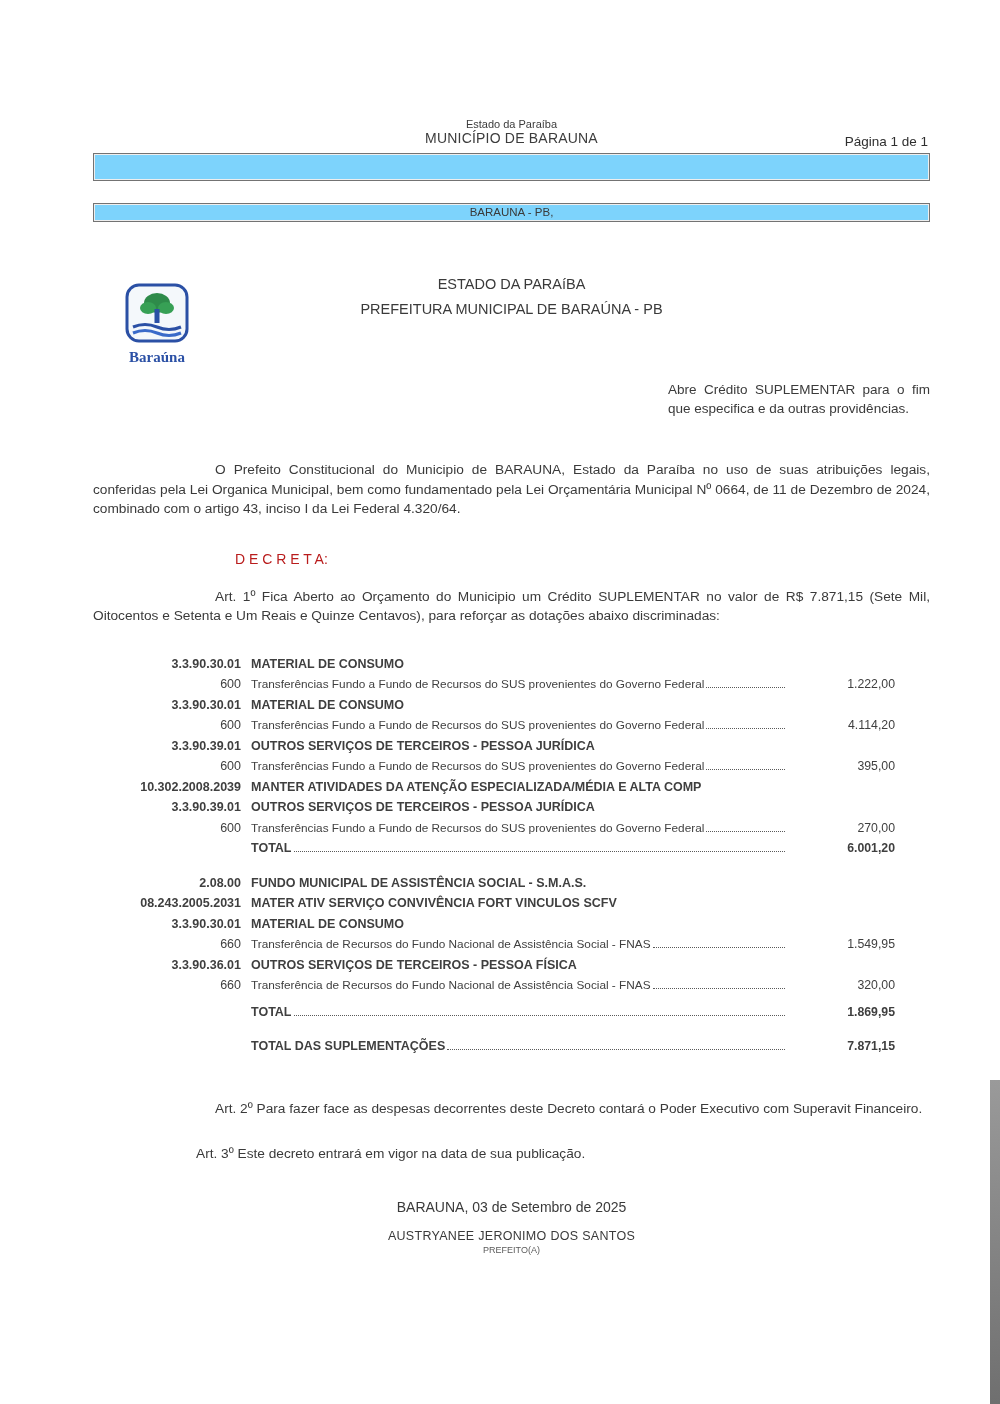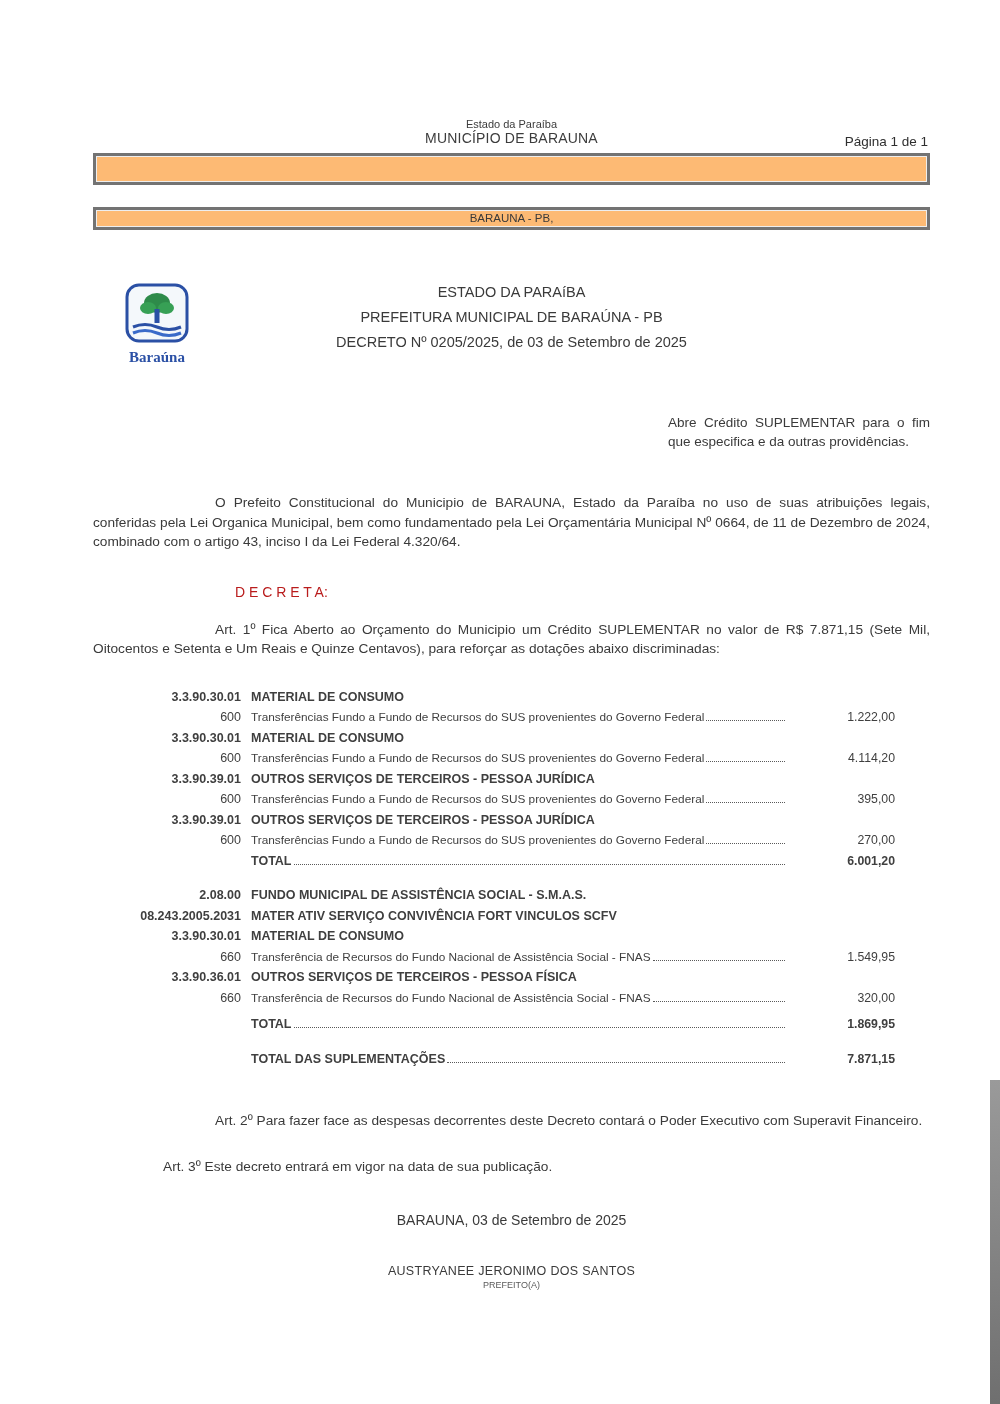--- a/index.html
+++ b/index.html
@@ -10,21 +10,21 @@
   }
   .page{position:absolute;left:93px;top:0;width:837px;}
 
   
   .top-header{position:relative;margin-top:118px;text-align:center;color:#3c3c3c;}
   .top-header .l1{font-size:11px;}
   .top-header .l2{font-size:14px;letter-spacing:.2px;}
   .page-number{position:absolute;right:2px;top:16px;font-size:13.5px;color:#2f2f2f;}
 
   
-  .gray-box{background:#fdba74;border:3px solid #737373;box-shadow:inset 0 0 0 1px #eee;}
+  .gray-box{background:#7dd3fc;border:1px solid #737373;box-shadow:inset 0 0 0 1px #eee;}
   .box1{margin-top:7px;height:26px;}
   .box2{margin-top:22px;height:17px;text-align:center;font-size:11.5px;color:#3a3a3a;line-height:17px;}
 
   
   .letterhead{margin-top:50px;text-align:center;color:#3a3a3a;font-size:14.5px;line-height:25px;}
 
   
   .logo{position:absolute;left:28px;top:283px;width:72px;text-align:center;}
   .logo-caption{margin-top:2px;font-family:"Liberation Serif", serif;font-weight:bold;font-size:15px;color:#2b50a5;}
 
@@ -41,23 +41,23 @@
   .trow .tcode{flex:0 0 148px;text-align:right;padding-right:10px;white-space:nowrap;}
   .trow .tdesc{white-space:nowrap;}
   .trow.source{font-weight:500;}
   .trow.source .tdesc{font-size:11.8px;}
   .trow .leader{flex:1;border-bottom:1.6px dotted #5a5a5a;margin:0 10px 4px 2px;min-width:20px;}
   .trow .tval{flex:0 0 100px;text-align:right;font-size:12.3px;white-space:nowrap;}
   .trow.gap-sm{margin-top:6px;}
   .trow.gap-md{margin-top:14px;}
 
   .art2{}
-  .art3{margin-top:28px;margin-left:70px;font-size:13.7px;color:#3a3a3a;}
+  .art3{margin-top:28px;margin-left:103px;font-size:13.7px;color:#3a3a3a;}
   .date-line{margin-top:38px;text-align:center;font-size:14px;color:#3a3a3a;}
-  .signature{margin-top:36px;text-align:center;}
+  .signature{margin-top:14px;text-align:center;}
   .sig-name{font-size:12.5px;letter-spacing:.3px;color:#3a3a3a;}
   .sig-role{font-size:9px;color:#5a5a5a;margin-top:2px;}
 
   
   .edge-strip{position:absolute;right:0;top:1080px;width:10px;height:324px;
     background:linear-gradient(to bottom,#9a9a9a,#6f6f6f);}
 </style>
 </head>
 <body>
 
@@ -81,21 +81,20 @@
       <rect x="29.5" y="26" width="5" height="14" fill="#2b50a5"></rect>
       <path d="M8 44 Q 20 39, 32 44 T 56 44" fill="none" stroke="#2b50a5" stroke-width="3"></path>
       <path d="M8 50 Q 20 45, 32 50 T 56 50" fill="none" stroke="#3a6bc9" stroke-width="3"></path>
     </svg>
     <div class="logo-caption">Baraúna</div>
   </div>
 
   <div class="letterhead">
     <div>ESTADO  DA PARAíBA</div>
     <div>PREFEITURA MUNICIPAL DE BARAÚNA - PB</div>
-    <div>DECRETO Nº 0205/2025, de 03 de Setembro de 2025</div>
   </div>
 
   <div class="summary">Abre Crédito SUPLEMENTAR para o fim que especifica e da outras providências.</div>
 
   <div class="body-par">O Prefeito Constitucional do Municipio de BARAUNA, Estado da Paraíba no uso de suas atribuições legais, conferidas pela Lei Organica Municipal, bem como fundamentado pela Lei Orçamentária Municipal Nº 0664, de 11 de Dezembro de 2024, combinado com o artigo 43, inciso I da Lei Federal 4.320/64.</div>
 
   <div class="decreta">D E C R E T A:</div>
 
   <div class="body-par art1">Art. 1º Fica Aberto ao Orçamento do Municipio um Crédito SUPLEMENTAR no valor de R$ 7.871,15 (Sete Mil, Oitocentos e Setenta e Um Reais e Quinze Centavos), para reforçar as dotações abaixo discriminadas:</div>
 
@@ -122,20 +121,24 @@
       </div>
       <div class="trow element">
         <span class="tcode">3.3.90.39.01</span>
         <span class="tdesc">OUTROS SERVIÇOS DE TERCEIROS -  PESSOA JURÍDICA</span>
       </div>
       <div class="trow source">
         <span class="tcode">600</span>
         <span class="tdesc">Transferências Fundo a Fundo de Recursos do SUS provenientes do Governo Federal</span>
         <span class="leader"></span>
         <span class="tval">395,00</span>
+      </div>
+      <div class="trow action">
+        <span class="tcode">10.302.2008.2039</span>
+        <span class="tdesc">MANTER ATIVIDADES DA ATENÇÃO ESPECIALIZADA/MÉDIA E ALTA COMP</span>
       </div>
       <div class="trow element">
         <span class="tcode">3.3.90.39.01</span>
         <span class="tdesc">OUTROS SERVIÇOS DE TERCEIROS -  PESSOA JURÍDICA</span>
       </div>
       <div class="trow source">
         <span class="tcode">600</span>
         <span class="tdesc">Transferências Fundo a Fundo de Recursos do SUS provenientes do Governo Federal</span>
         <span class="leader"></span>
         <span class="tval">270,00</span>

